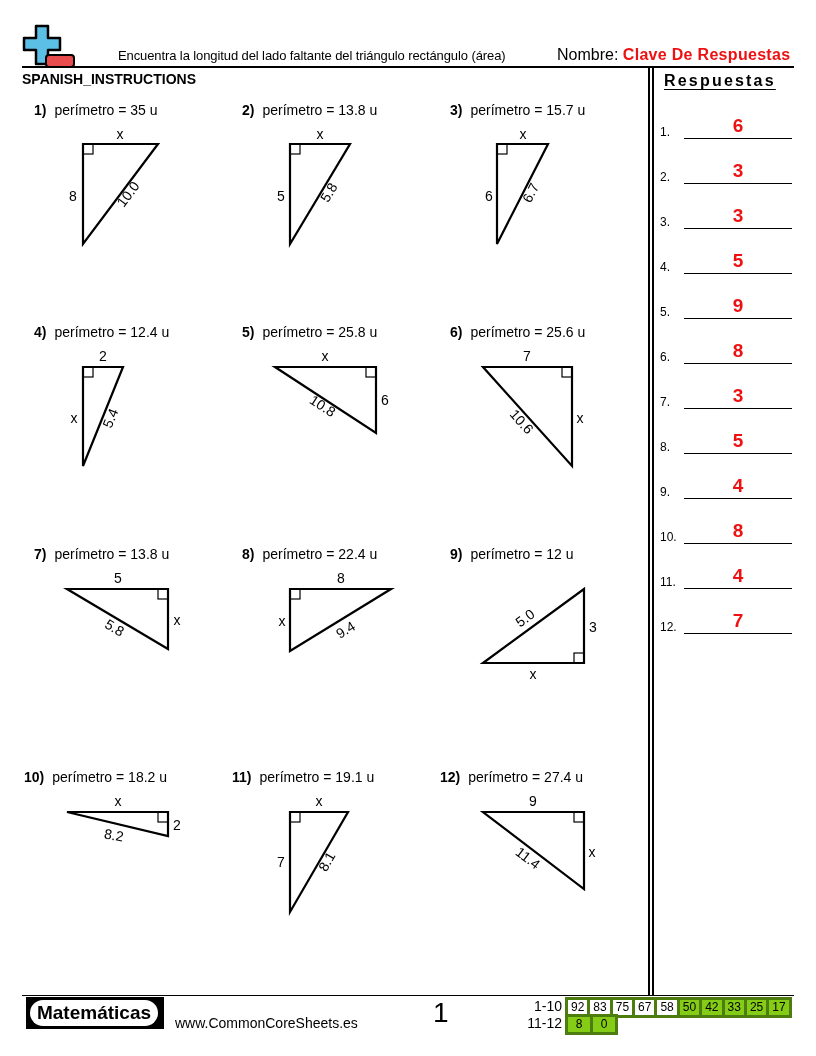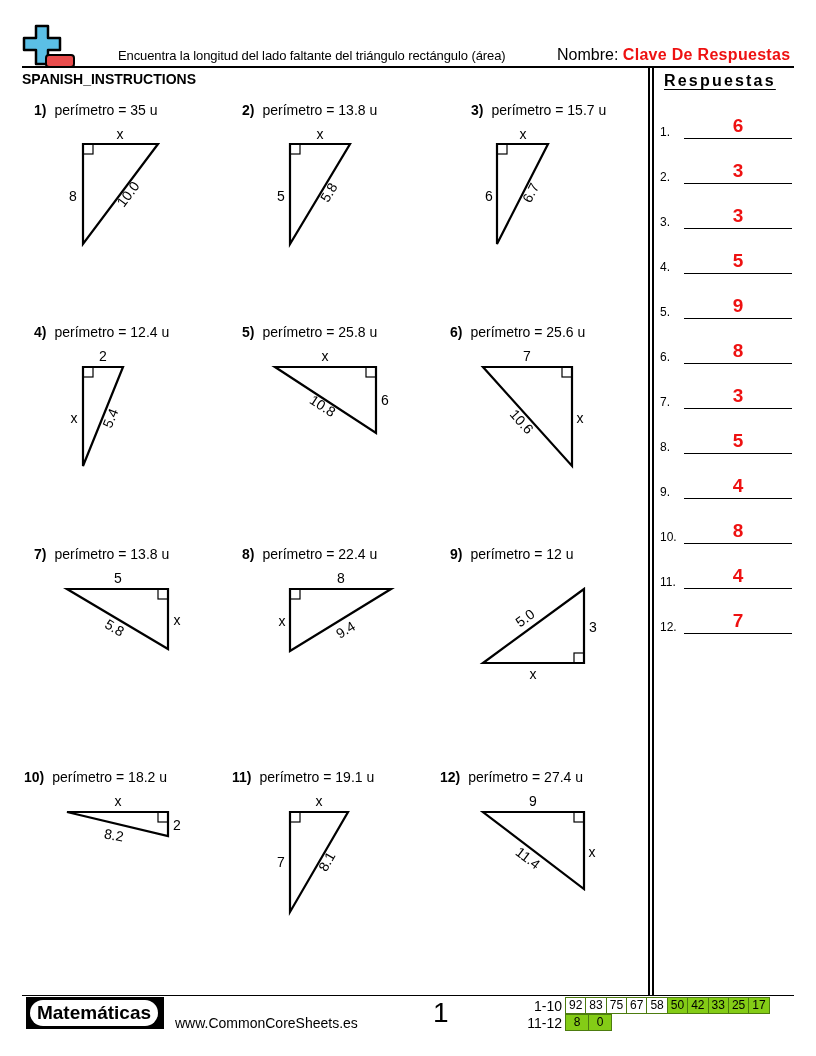--- a/index.html
+++ b/index.html
@@ -22,21 +22,21 @@
     .ans-num { position: absolute; left: 0; bottom: 0; font-size: 12px; }
     .ans-line { position: absolute; left: 24px; right: 0; bottom: 0; height: 1px; background: #000; }
     .ans-val { position: absolute; left: 24px; right: 0; bottom: 2px; text-align: center; font-size: 19px; font-weight: bold; color: #ee1111; }
     .bottom-rule { left: 22px; top: 995px; width: 772px; height: 1px; background: #000; }
     .brand-box { left: 26px; top: 997px; width: 138px; height: 32px; background: #000; }
     .brand-pill { left: 30px; top: 1000px; width: 128px; height: 26px; background: #fff; border-radius: 13px; font-size: 19px; font-weight: bold; text-align: center; line-height: 26px; }
     .site { left: 175px; top: 1015px; font-size: 14px; }
     .page-num { left: 433px; top: 997px; font-size: 28px; }
     .score-label { font-size: 14px; text-align: right; width: 40px; }
     table.scores { position: absolute; border-collapse: collapse; font-size: 12px; }
-    table.scores td { border: 1px solid #4d7c0f; height: 15px; padding: 0 3px; text-align: center; line-height: 15px; }
+    table.scores td { border: 3px solid #4d7c0f; height: 15px; padding: 0 3px; text-align: center; line-height: 15px; }
     td.hl { background: #84cc16; }
   </style>
 </head>
 <body>
 
 <svg class="abs logo" viewBox="0 0 56 44">
   <path d="M14 2 h12 v12 h12 v12 h-12 v14 h-12 v-14 h-12 v-12 h12 z" fill="#5bbfe6" stroke="#000" stroke-width="2.5" stroke-linejoin="round"></path>
   <rect x="24" y="31" width="28" height="12" rx="3" fill="#e84c4c" stroke="#000" stroke-width="2"></rect>
 </svg>
 <div class="abs header-title">Encuentra la longitud del lado faltante del triángulo rectángulo (área)</div>
@@ -61,21 +61,21 @@
 
 <div class="abs problem-label" style="left:242px; top:102px;"><span class="problem-num">2)</span><span>perímetro = 13.8 u</span></div>
 <svg class="tri" style="left:270px; top:125px;" width="100" height="125">
   <polygon points="20,19 80,19 20,119" fill="none" stroke="#000" stroke-width="2.2"></polygon>
   <rect x="20" y="19" width="10" height="10" fill="none" stroke="#000" stroke-width="1.2"></rect>
   <text x="50" y="14" text-anchor="middle">x</text>
   <text x="11" y="76" text-anchor="middle">5</text>
   <text x="0" y="0" text-anchor="middle" transform="translate(63,70) rotate(-59)">5.8</text>
 </svg>
 
-<div class="abs problem-label" style="left:450px; top:102px;margin-left:21px;"><span class="problem-num">3)</span><span>perímetro = 15.7 u</span></div>
+<div class="abs problem-label" style="left:450px; top:102px;"><span class="problem-num">3)</span><span>perímetro = 15.7 u</span></div>
 <svg class="tri" style="left:477px; top:125px;" width="100" height="125">
   <polygon points="20,19 71,19 20,119" fill="none" stroke="#000" stroke-width="2.2"></polygon>
   <rect x="20" y="19" width="10" height="10" fill="none" stroke="#000" stroke-width="1.2"></rect>
   <text x="46" y="14" text-anchor="middle">x</text>
   <text x="12" y="76" text-anchor="middle">6</text>
   <text x="0" y="0" text-anchor="middle" transform="translate(58,70) rotate(-63)">6.7</text>
 </svg>
 
 <div class="abs problem-label" style="left:34px; top:324px;"><span class="problem-num">4)</span><span>perímetro = 12.4 u</span></div>
 <svg class="tri" style="left:60px; top:345px;" width="100" height="130">

